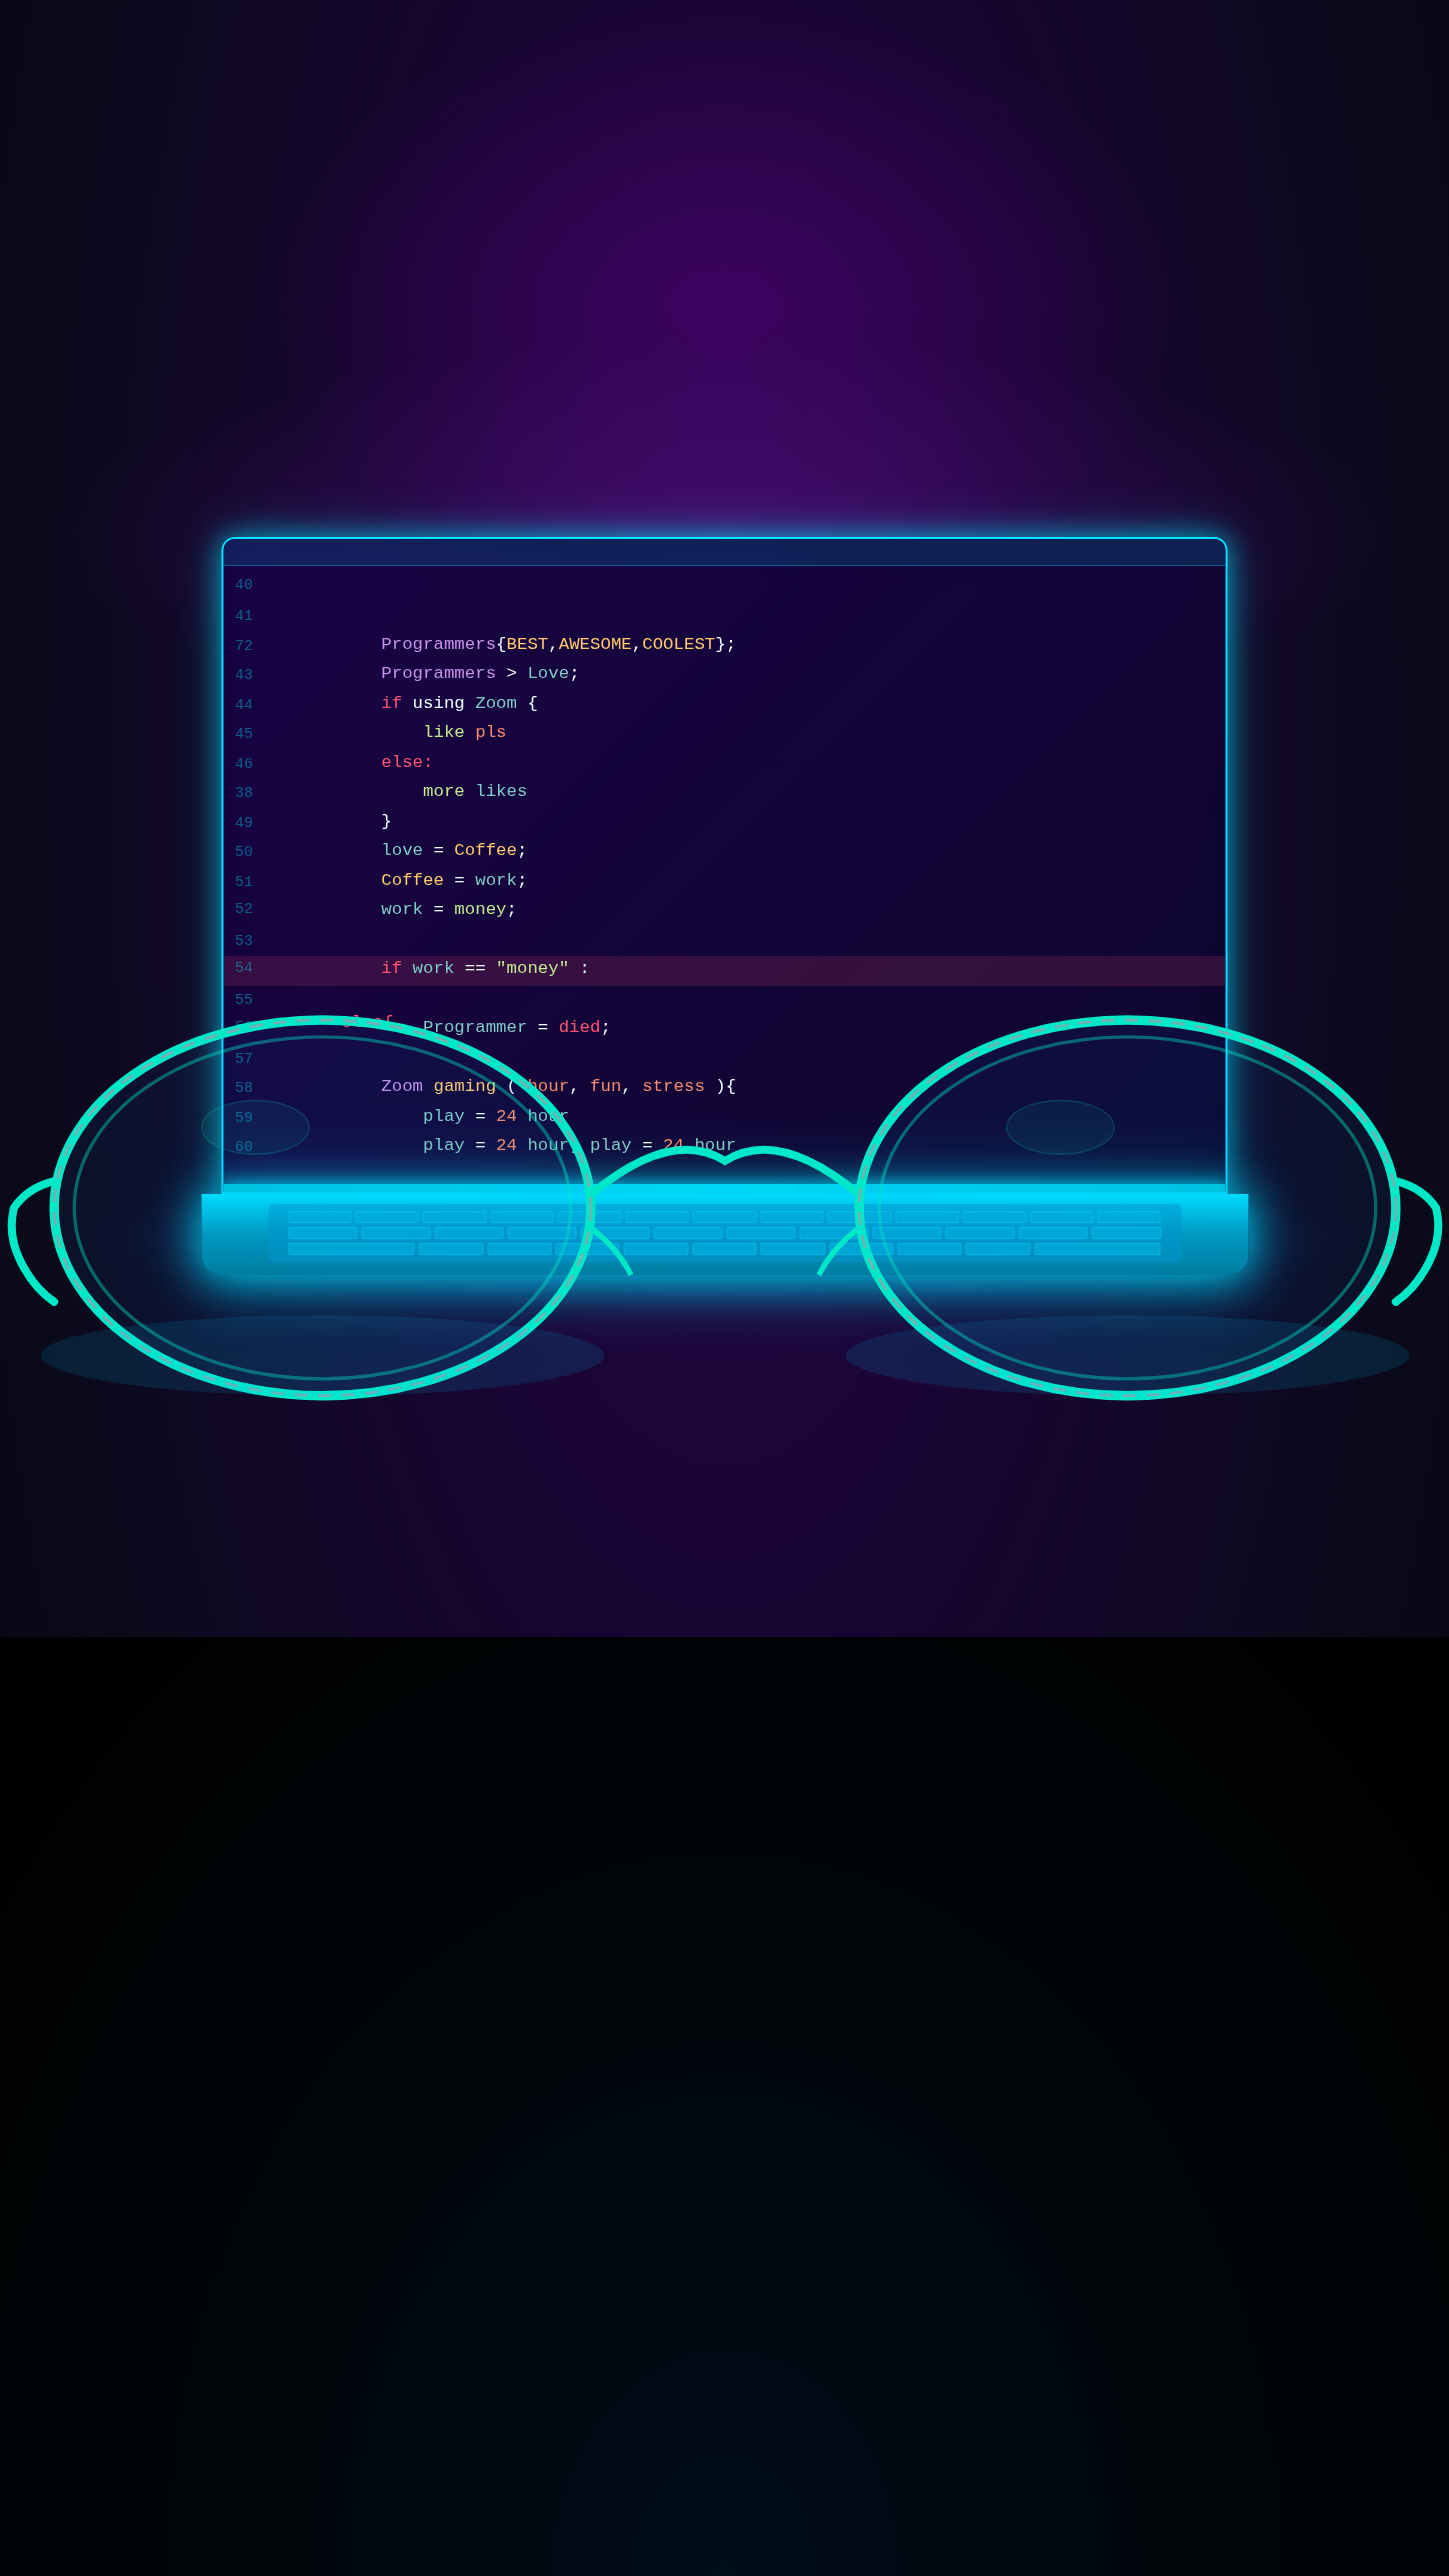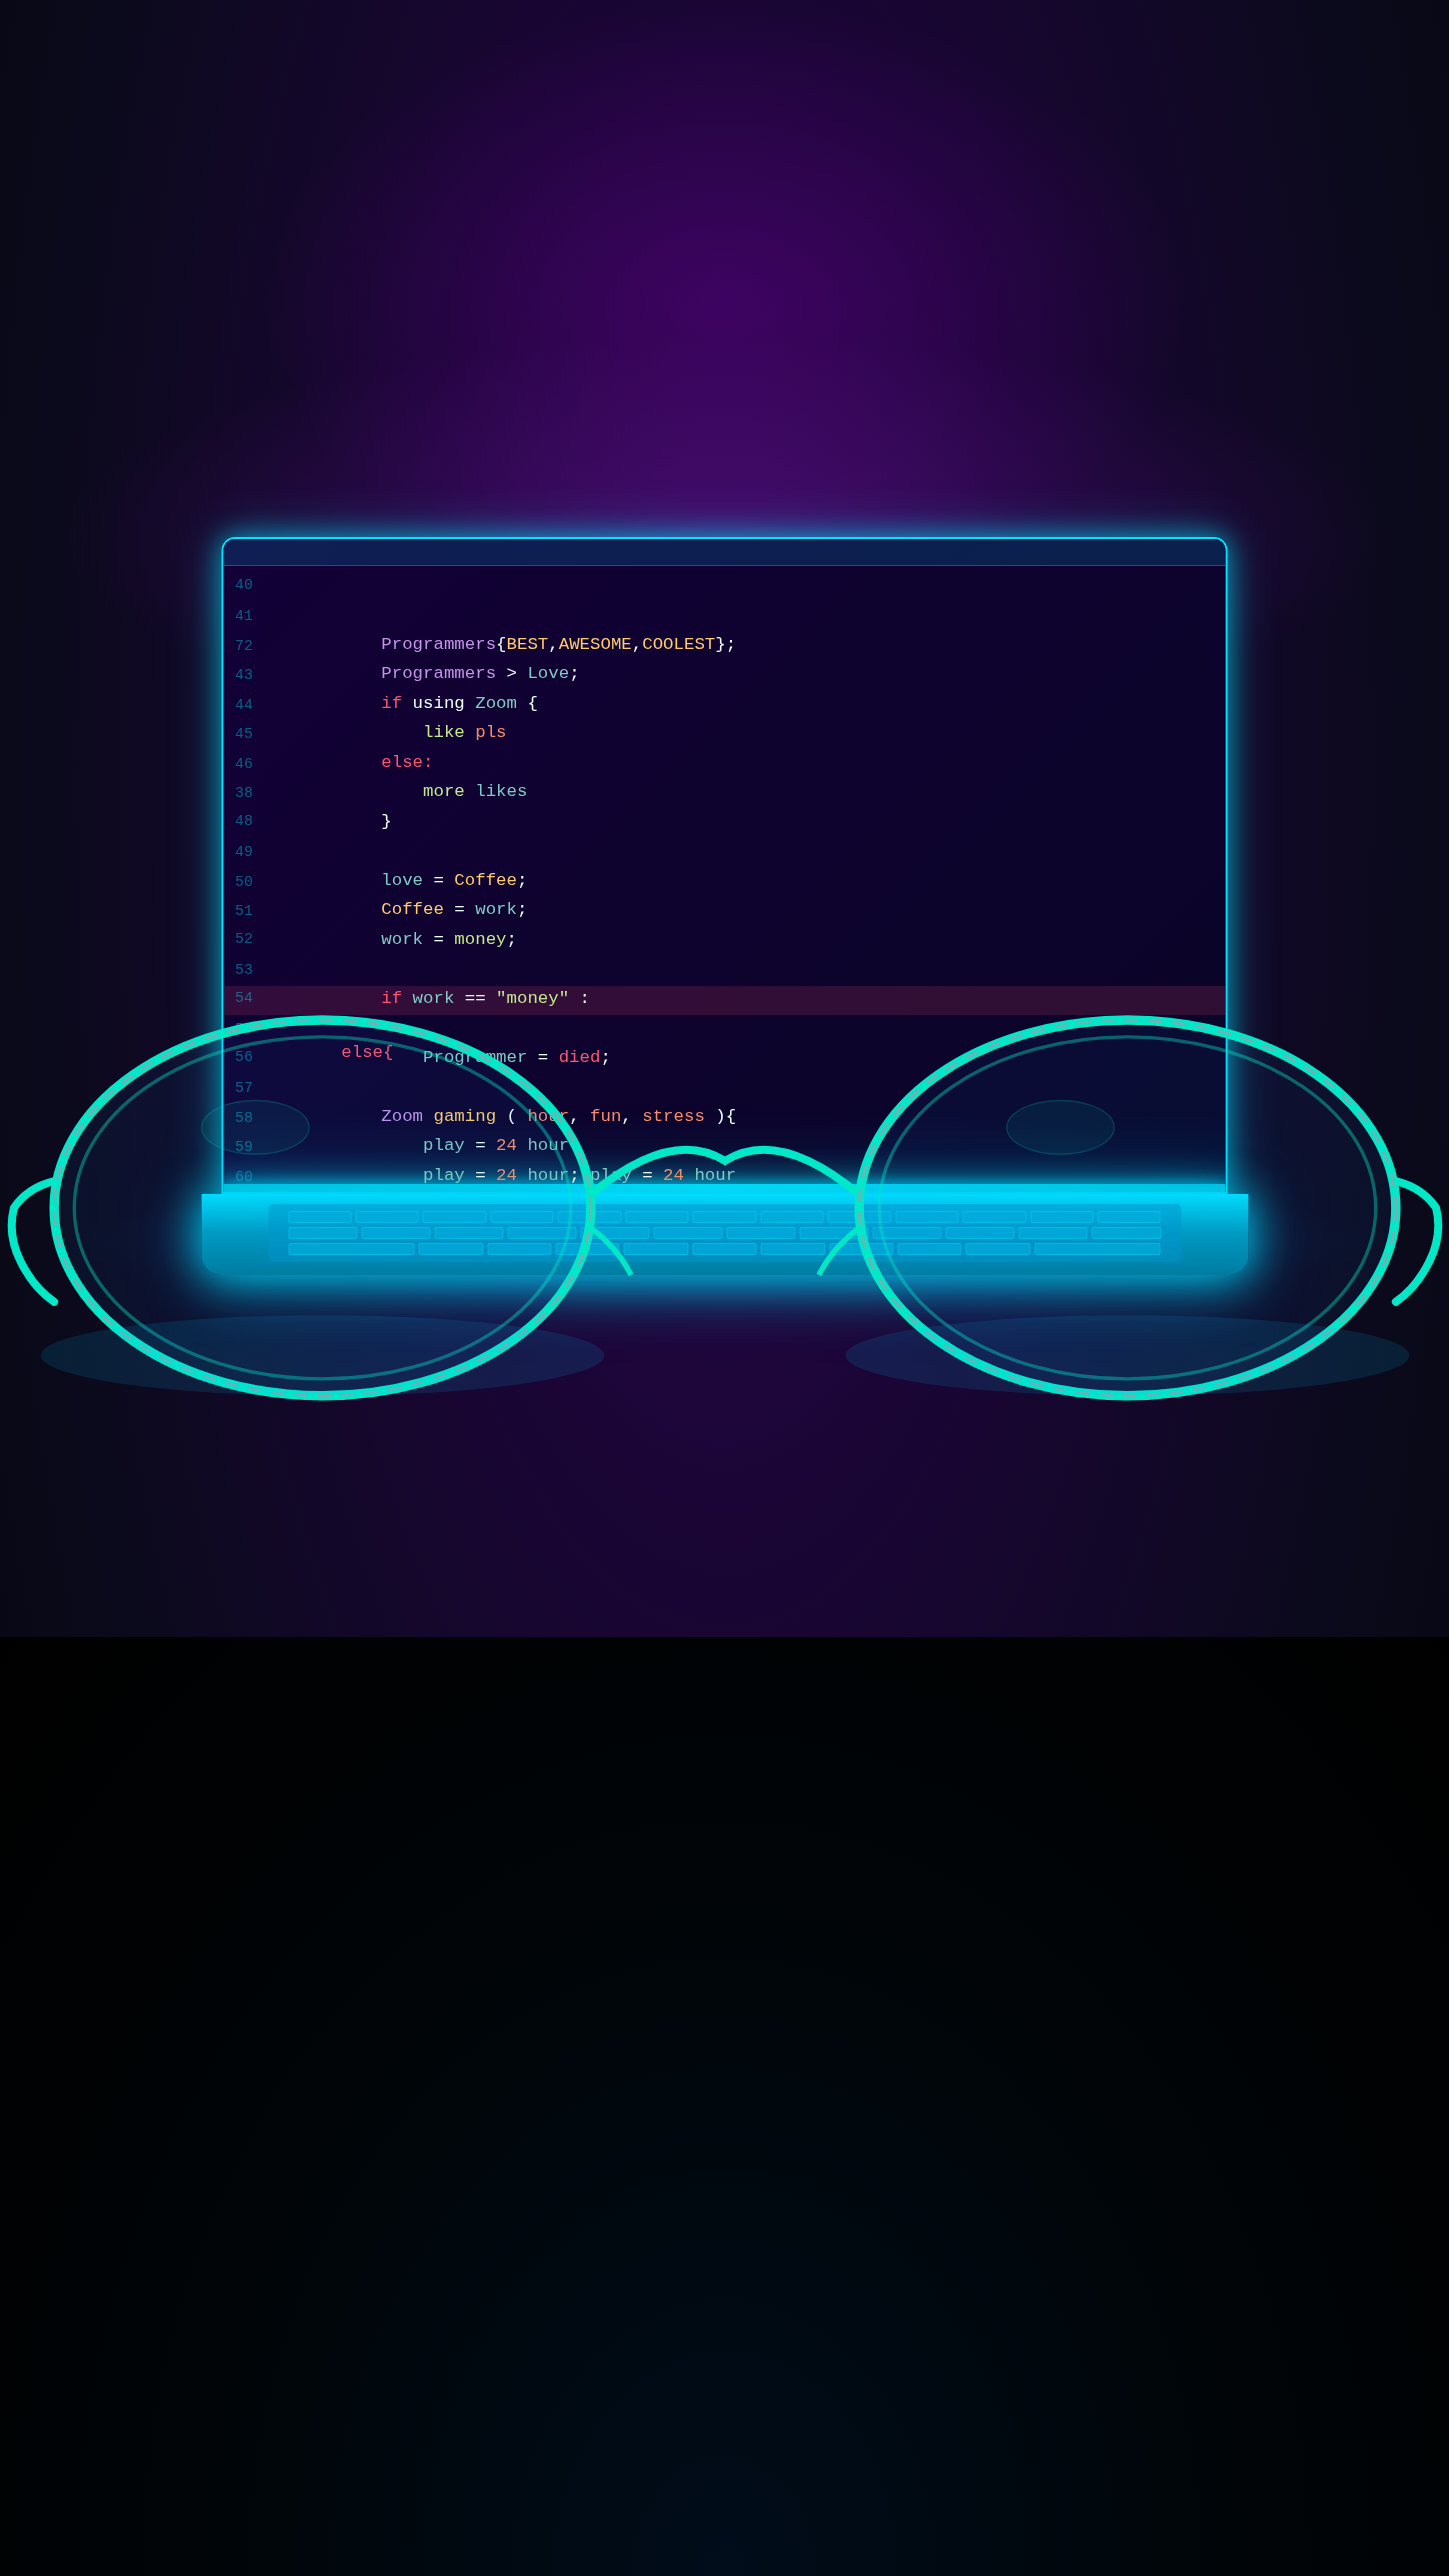--- a/index.html
+++ b/index.html
@@ -42,21 +42,21 @@
       top: 537px;
       left: 50%;
       transform: translateX(-50%);
       width: 1073px;
     }
 
     
     .laptop-screen {
       width: 1006px;
       height: 657px;
-      background: #000000;
+      background: #4c1d95;
       border: 2.7px solid #00e5ff;
       border-radius: 13.4px 13.4px 0 0;
       box-shadow:
         0 0 27px rgba(0, 229, 255, 0.6),
         0 0 54px rgba(0, 229, 255, 0.3),
         inset 0 0 40px rgba(0, 0, 50, 0.8);
       position: relative;
       overflow: hidden;
       margin: 0 auto;
     }
@@ -266,24 +266,20 @@
         </span>
       </div>
 
       <div class="code-line">
         <span class="line-num">38</span>
         <span class="line-content">
           <span class="c-white">}</span>
         </span>
       </div>
 
-      <div class="code-line">
-        <span class="line-num">48</span>
-        <span class="line-content"></span>
-      </div>
 
       <div class="code-line">
         <span class="line-num">49</span>
         <span class="line-content">
           <span class="c-cyan">love</span><span class="c-white"> = </span><span class="c-yellow">Coffee</span><span class="c-white">;</span>
         </span>
       </div>
 
       <div class="code-line">
         <span class="line-num">50</span>

